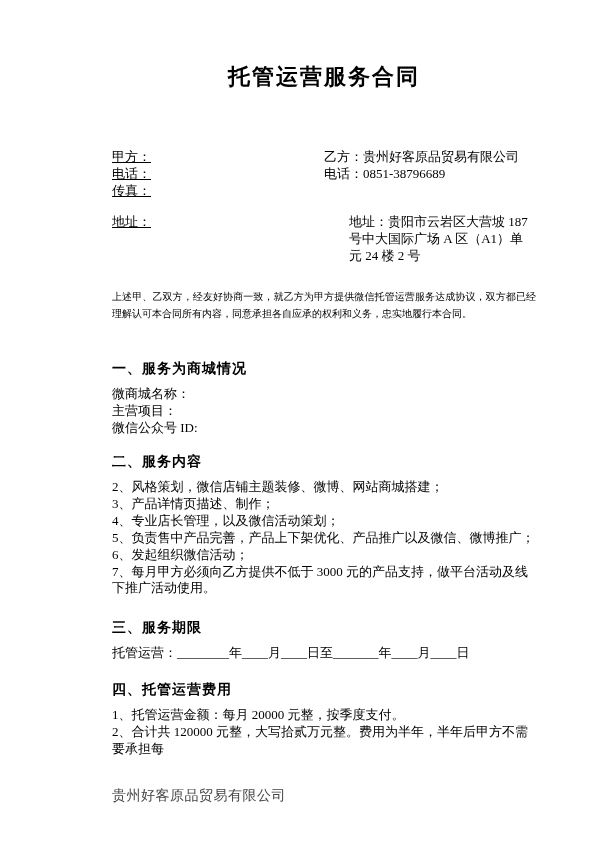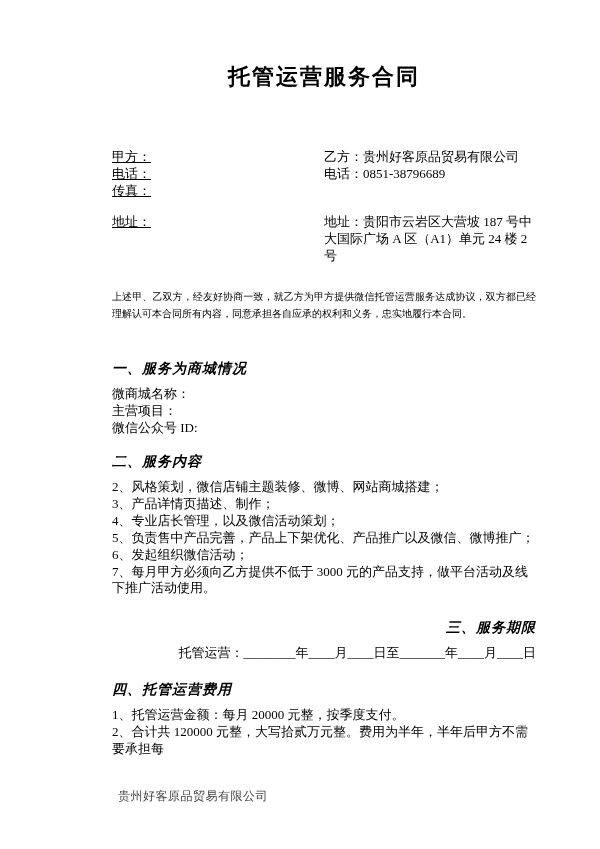--- a/index.html
+++ b/index.html
@@ -34,52 +34,52 @@
   .cell-l {
     flex: 0 0 212px;
     width: 212px;
     text-decoration: underline;
   }
   .cell-r {
     flex: 1;
   }
   .addr {
     margin-top: 14px;
+    gap: 25px;
   }
   .intro {
     font-size: 10px;
     line-height: 17px;
     margin-top: 24px;
     text-align: justify;
   }
   .sec-heading {
     font-size: 14px;
     font-weight: bold;
     line-height: 18px;
     margin: 0;
     letter-spacing: 1px;
-    font-style: italic;
   }
   .sec-body {
     font-size: 13px;
     line-height: 16.5px;
     margin-top: 8px;
   }
   .sec-body .line {
     margin: 0 0 0.5px 0;
   }
   .sec1 { margin-top: 38px; }
   .sec2 { margin-top: 16px; }
-  .sec3 { margin-top: 22px; text-align: right; }
+  .sec3 { margin-top: 22px; }
   .sec4 { margin-top: 20px; }
   .footer {
     position: absolute;
-    left: 94px;
+    left: 88px;
     bottom: 44px;
-    font-size: 12px;
+    font-size: 14px;
     color: #444444;
     letter-spacing: 0.5px;
   }
 </style>
 </head>
 <body>
 
 <div class="page">
 
   <h1 class="title">托管运营服务合同</h1>

